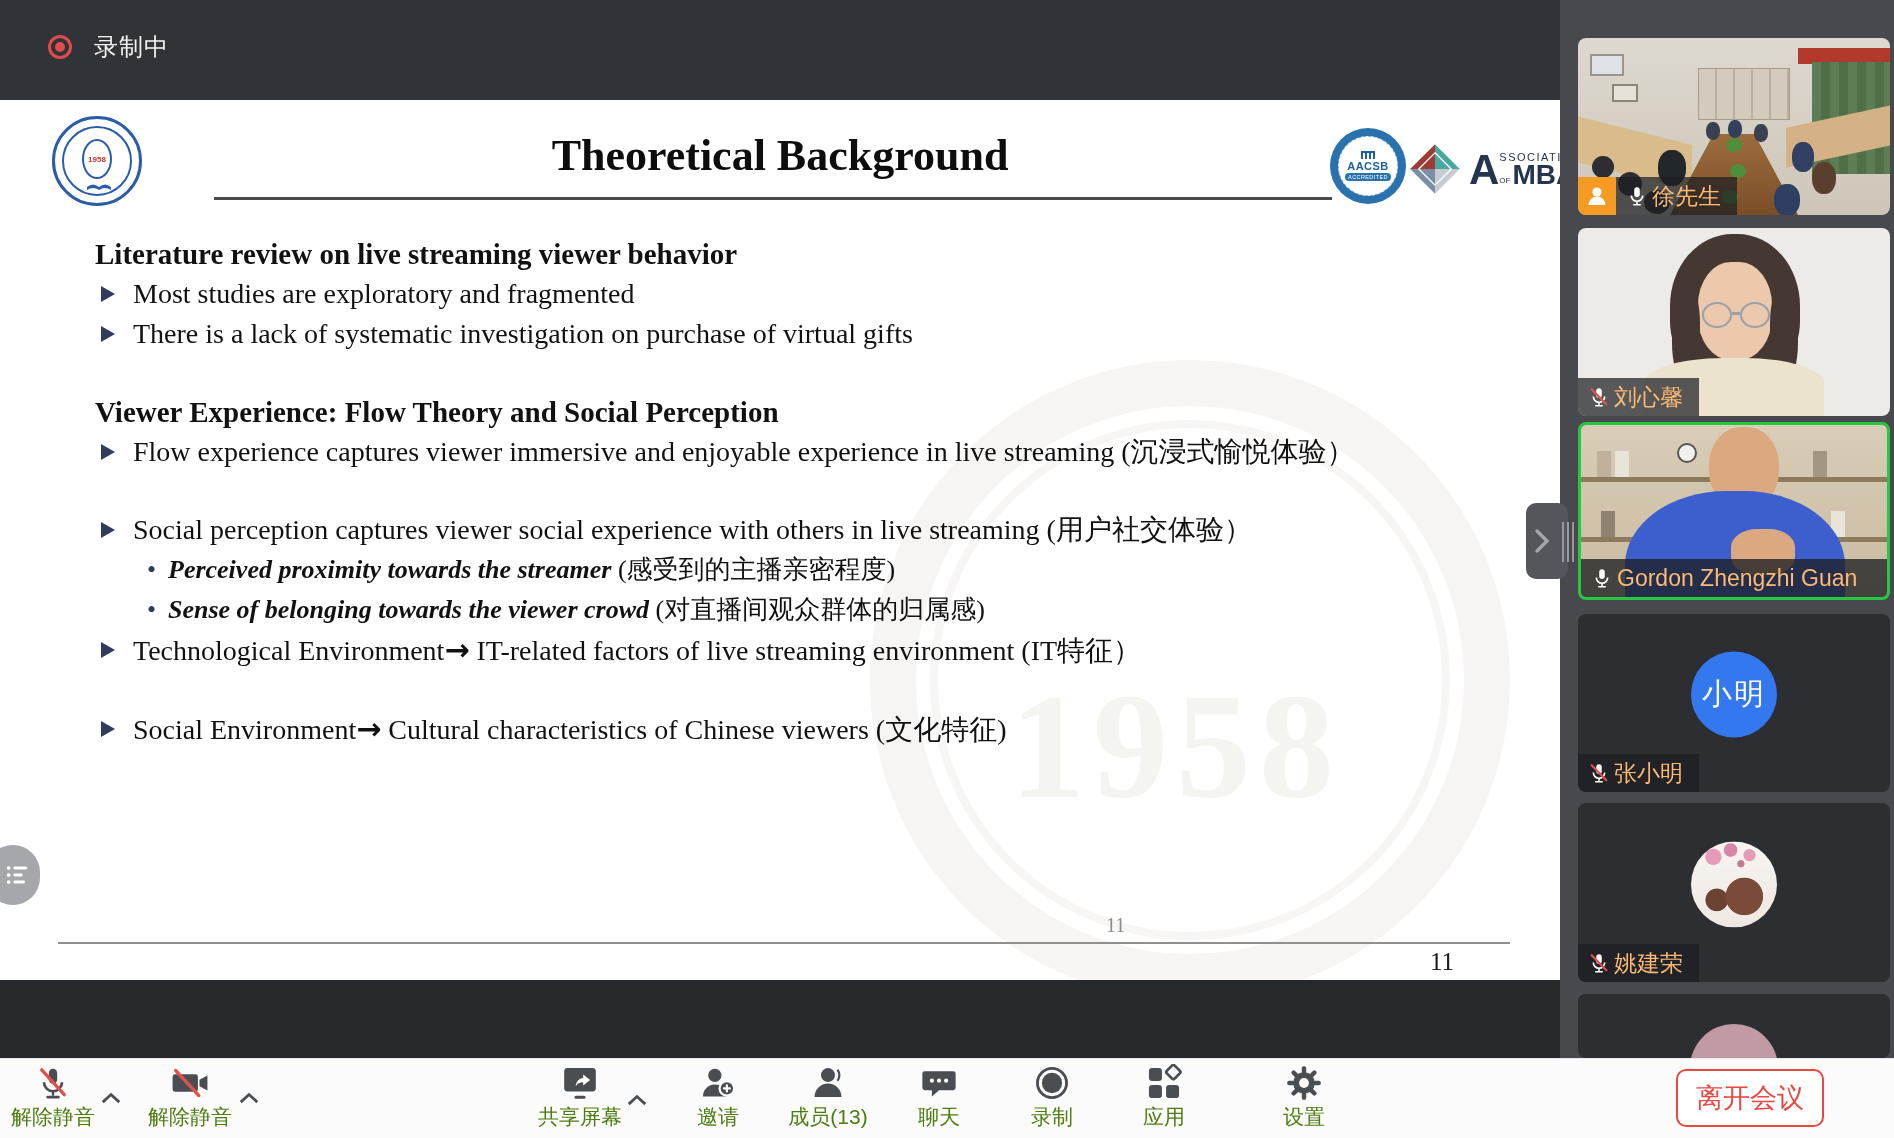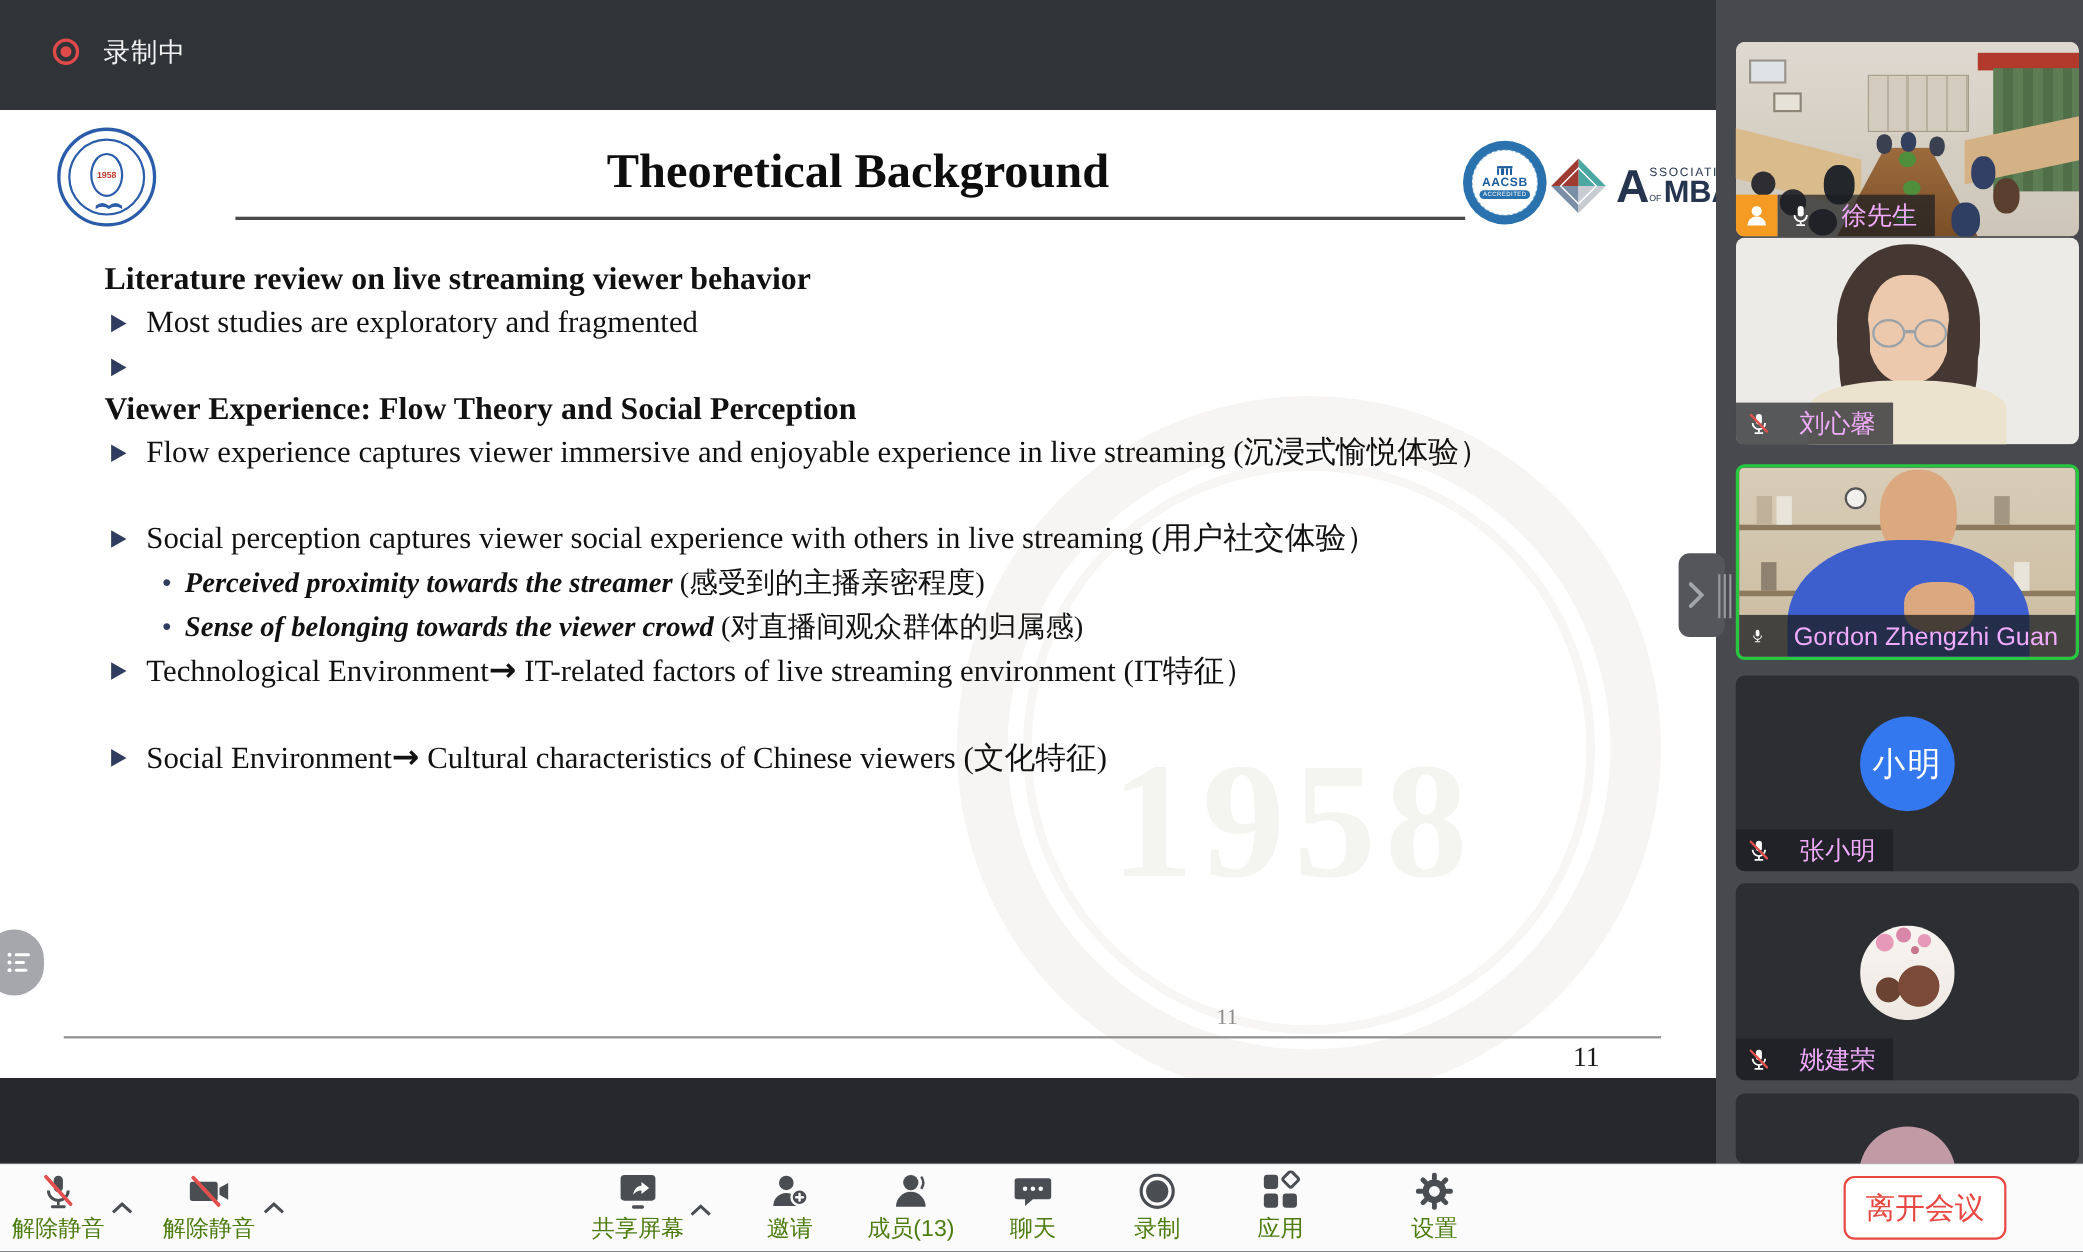--- a/index.html
+++ b/index.html
@@ -77,28 +77,28 @@
 
   
   .list-toggle { position:absolute; left:-14px; top:845px; width:54px; height:60px; border-radius:30px;
                  background:rgba(152,155,160,0.88); z-index:6; display:flex; align-items:center; justify-content:flex-end;
                  padding-right:8px; cursor:pointer; }
 
   
   .sidebar { position:absolute; left:1560px; top:0; width:334px; height:1058px; background:#47494e; }
   .tile { position:absolute; left:18px; width:312px; border-radius:8px; overflow:hidden; background:#2c2e32; cursor:pointer; }
   #t1 { top:38px; height:177px; }
-  #t2 { top:216px; height:188px; }
+  #t2 { top:228px; height:188px; }
   #t3 { top:422px; height:178px; border:3px solid #26c840; }
   #t4 { top:614px; height:178px;padding-left:40px; }
   #t5 { top:803px; height:179px; }
   #t6 { top:994px; height:64px; }
 
-  .namebar { position:absolute; left:0; bottom:0; height:38px; display:flex; align-items:center; gap:26px;
-             padding:0 16px 0 10px; background:rgba(28,30,34,0.72); color:#f0abfc; font-size:23px; white-space:nowrap; }
+  .namebar { position:absolute; left:0; bottom:0; height:38px; display:flex; align-items:center; gap:4px;
+             padding:0 16px 0 10px; background:rgba(28,30,34,0.72); color:#fdba74; font-size:23px; white-space:nowrap; }
   .namebar.full { width:100%; background:rgba(30,32,36,0.78); }
   .avbox { position:absolute; left:0; bottom:0; width:38px; height:38px; background:#f59a23;
            display:flex; align-items:center; justify-content:center; }
   #t1 .namebar { left:38px; }
 
   .avatar-blue { position:absolute; left:50%; top:50%; transform:translate(-50%,-60%); width:86px; height:86px;
                  border-radius:50%; background:#3478f0; color:#fff; font-size:30px; letter-spacing:2px;
                  display:flex; align-items:center; justify-content:center; }
   .avatar-tea { position:absolute; left:50%; top:50%; transform:translate(-50%,-60%); width:86px; height:86px; border-radius:50%;
       background:
@@ -231,20 +231,21 @@
     </div>
 
     <div class="content">
       <div class="sec-h">Literature review on live streaming viewer behavior</div>
       <div class="bullet">
         <span class="arr"></span>
         <span>Most studies are exploratory and fragmented</span>
       </div>
       <div class="bullet">
         <span class="arr"></span>
+        <span>There is a lack of systematic investigation on purchase of virtual gifts</span>
       </div>
 
       <div class="sec-h mt">Viewer Experience: Flow Theory and Social Perception</div>
       <div class="bullet">
         <span class="arr"></span>
         <span>Flow experience captures viewer immersive and enjoyable experience in live streaming (沉浸式愉悦体验）</span>
       </div>
       <div class="bullet mt">
         <span class="arr"></span>
         <span>Social perception captures viewer social experience with others in live streaming (用户社交体验）</span>

